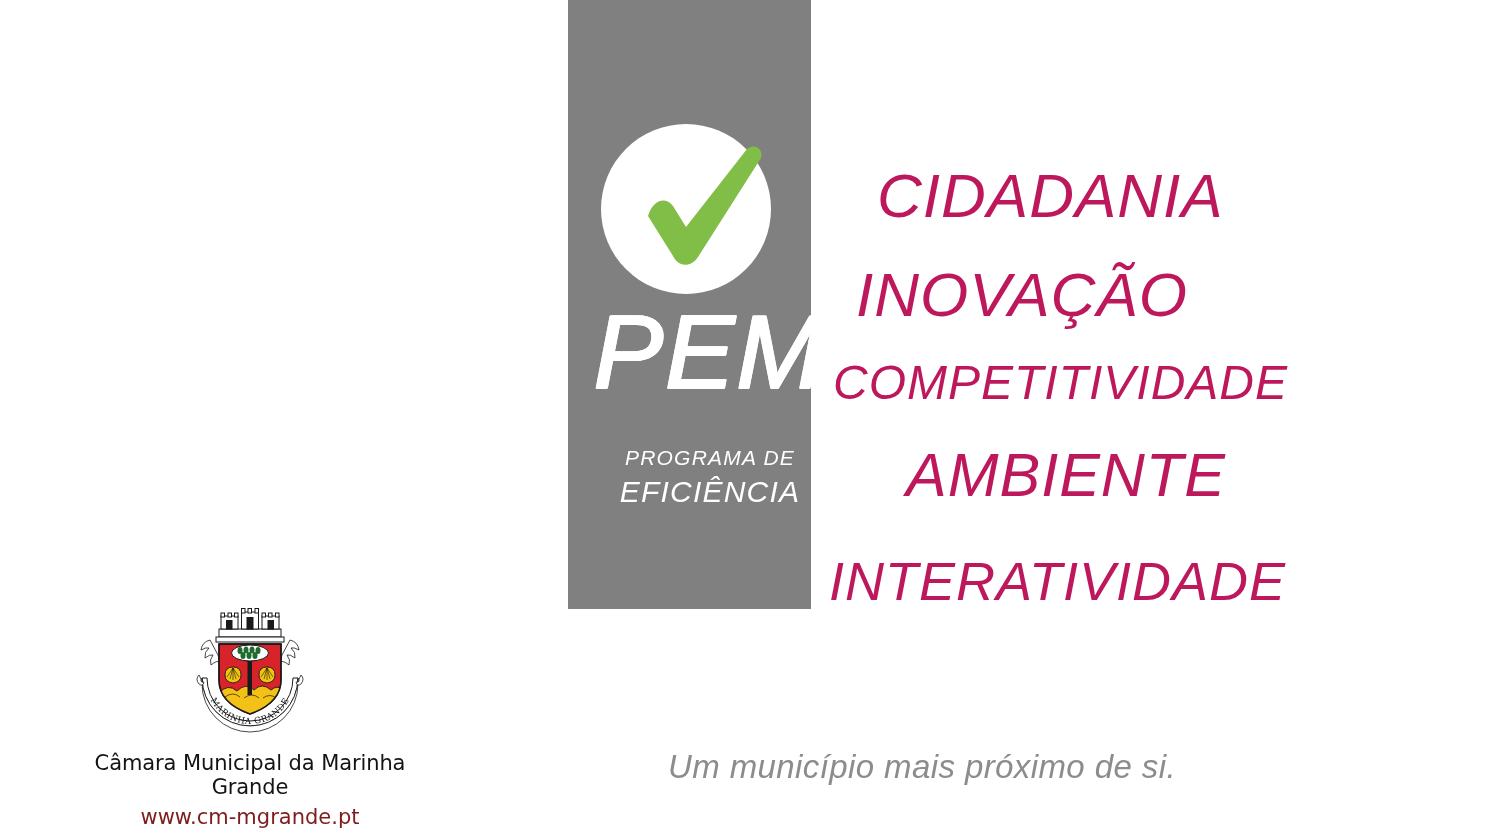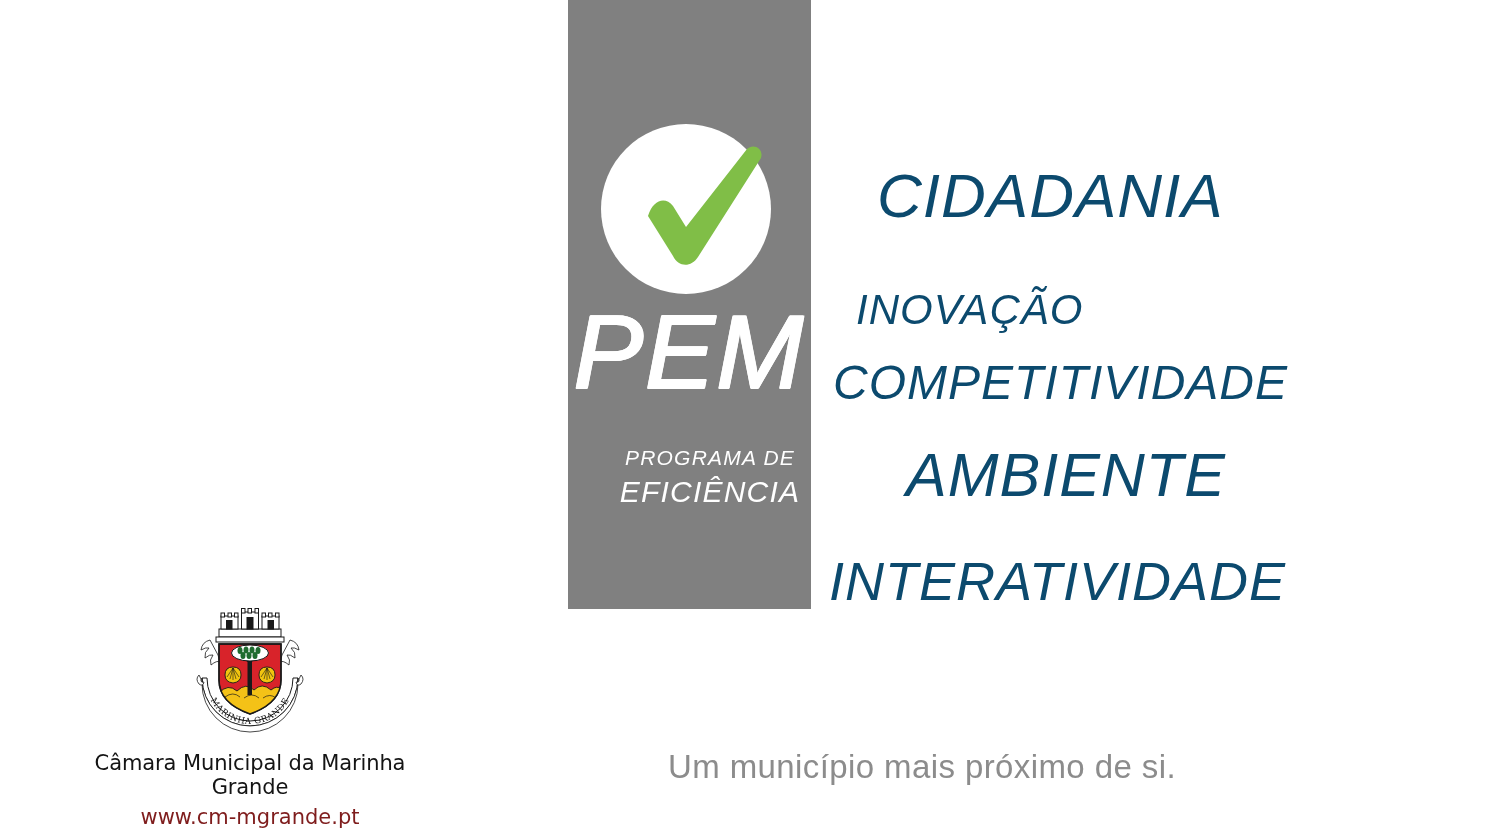--- a/index.html
+++ b/index.html
@@ -46,21 +46,21 @@
   #check-badge svg {
     position: absolute;
     left: 0;
     top: 0;
     overflow: visible;
   }
 
   
   #pem-word {
     position: absolute;
-    left: 568px;
+    left: 588px;
     top: 300px;
     width: 243px;
     text-align: center;
     font-family: "Liberation Sans", sans-serif;
     font-size: 104px;
     line-height: 104px;
     letter-spacing: 2px;
     font-weight: 400;
     font-style: italic;
     color: transparent;
@@ -83,41 +83,42 @@
     font-weight: 300;
     letter-spacing: 1.2px;
   }
   #pem-sub .l1 { display: block; font-size: 21px; line-height: 30px; }
   #pem-sub .l2 { display: block; font-size: 30px; line-height: 38px; }
   #pem-sub .l3 { display: block; font-size: 30px; line-height: 38px; }
 
   
   .kw {
     position: absolute;
-    color: #0c4a6e;
+    color: #be185d;
     font-family: "Liberation Sans", sans-serif;
     font-style: italic;
     font-weight: 400;
     white-space: nowrap;
   }
   #kw-0 { left: 877px;  top: 160px; font-size: 62px; letter-spacing: 1px; }
-  #kw-1 { left: 856px;  top: 259px; font-size: 42px; letter-spacing: 1px; margin-top: 27px; }
+  #kw-1 { left: 856px;  top: 259px; font-size: 62px; letter-spacing: 1px; }
   #kw-2 { left: 833px;  top: 355px; font-size: 48px; letter-spacing: 1px; }
   #kw-3 { left: 906px;  top: 440px; font-size: 61px; letter-spacing: 1px; }
   #kw-4 { left: 829px;  top: 550px; font-size: 54px; letter-spacing: 1px; }
 
   
   #tagline {
     position: absolute;
     left: 0px;
     top: 748px;
     width: 1500px;
     text-align: center;
     color: #8c8c8c;
     font-size: 33px;
+    font-style: italic;
     font-weight: 300;
     letter-spacing: 0.4px;
   }
   
   #tagline-inner { display: inline-block; transform: translateX(172px); }
 
   
   #muni-block {
     position: absolute;
     left: 90px;

